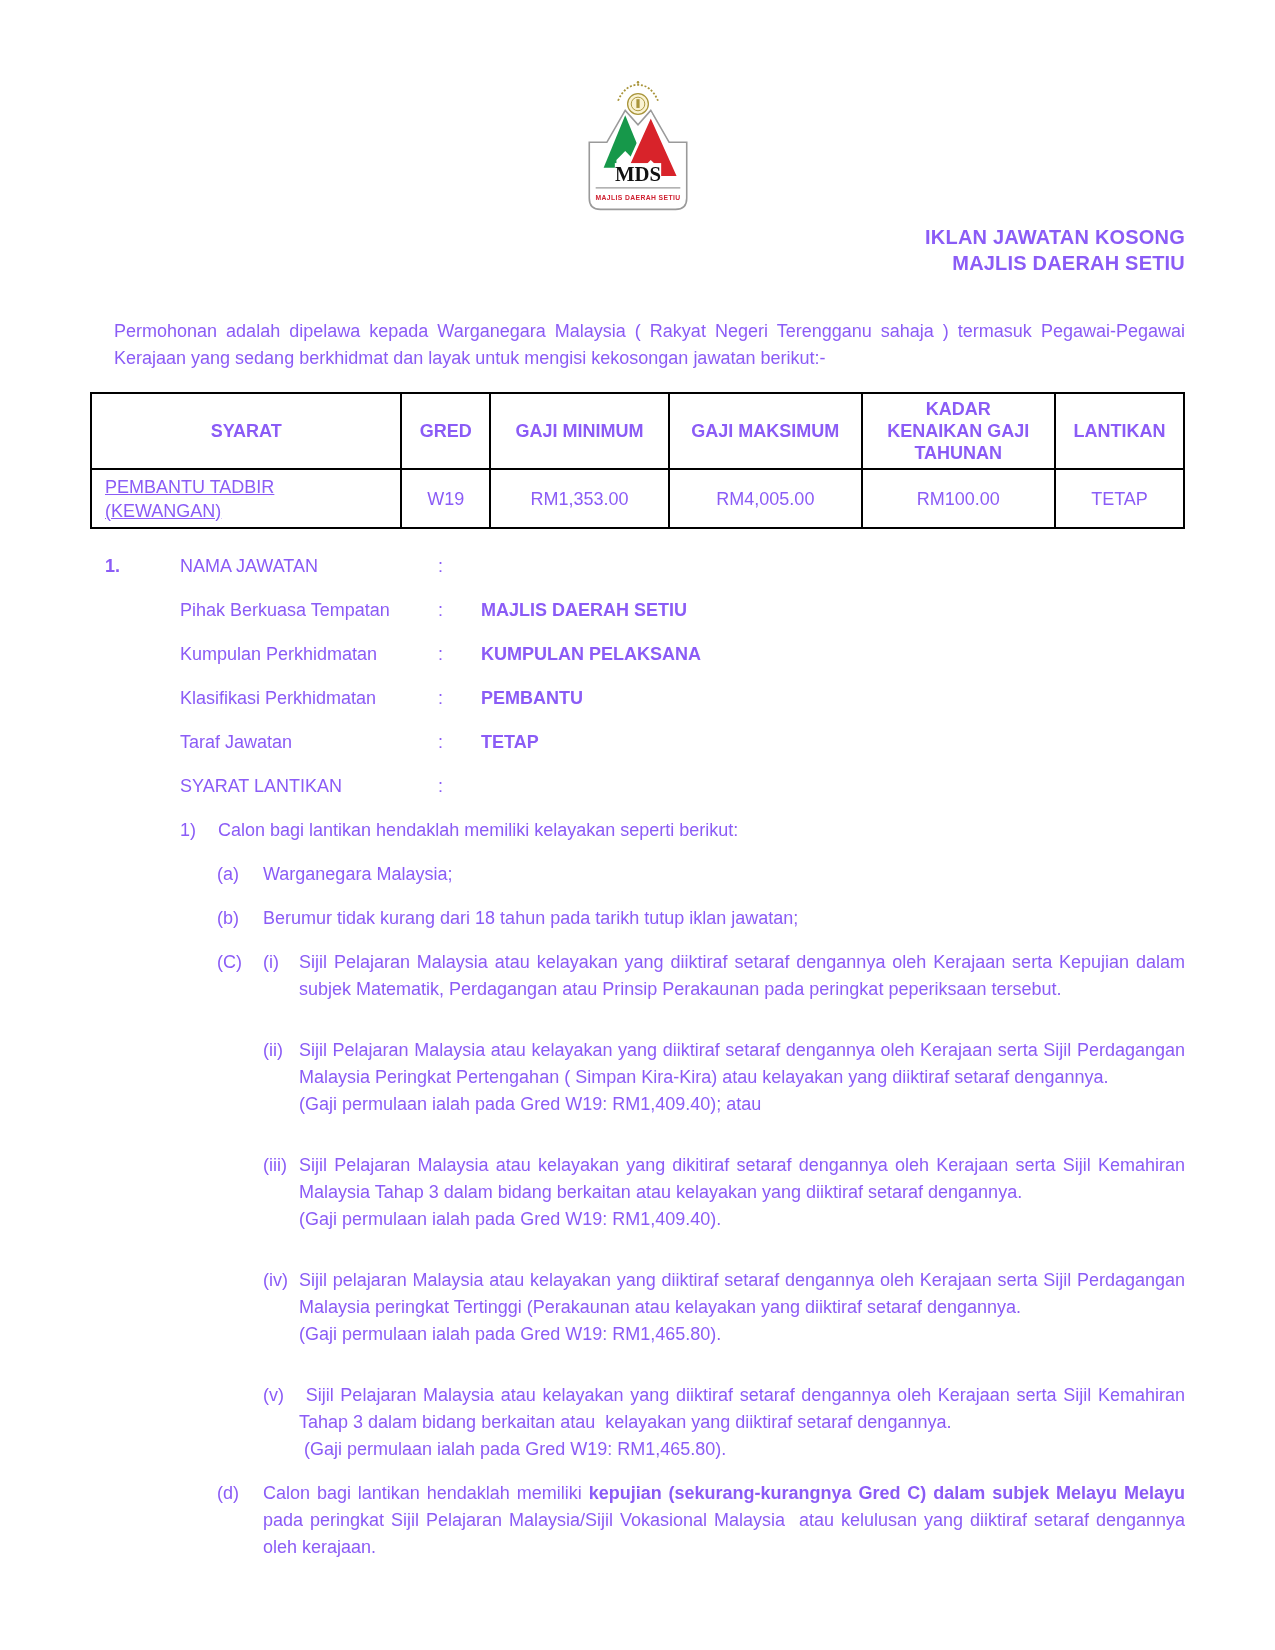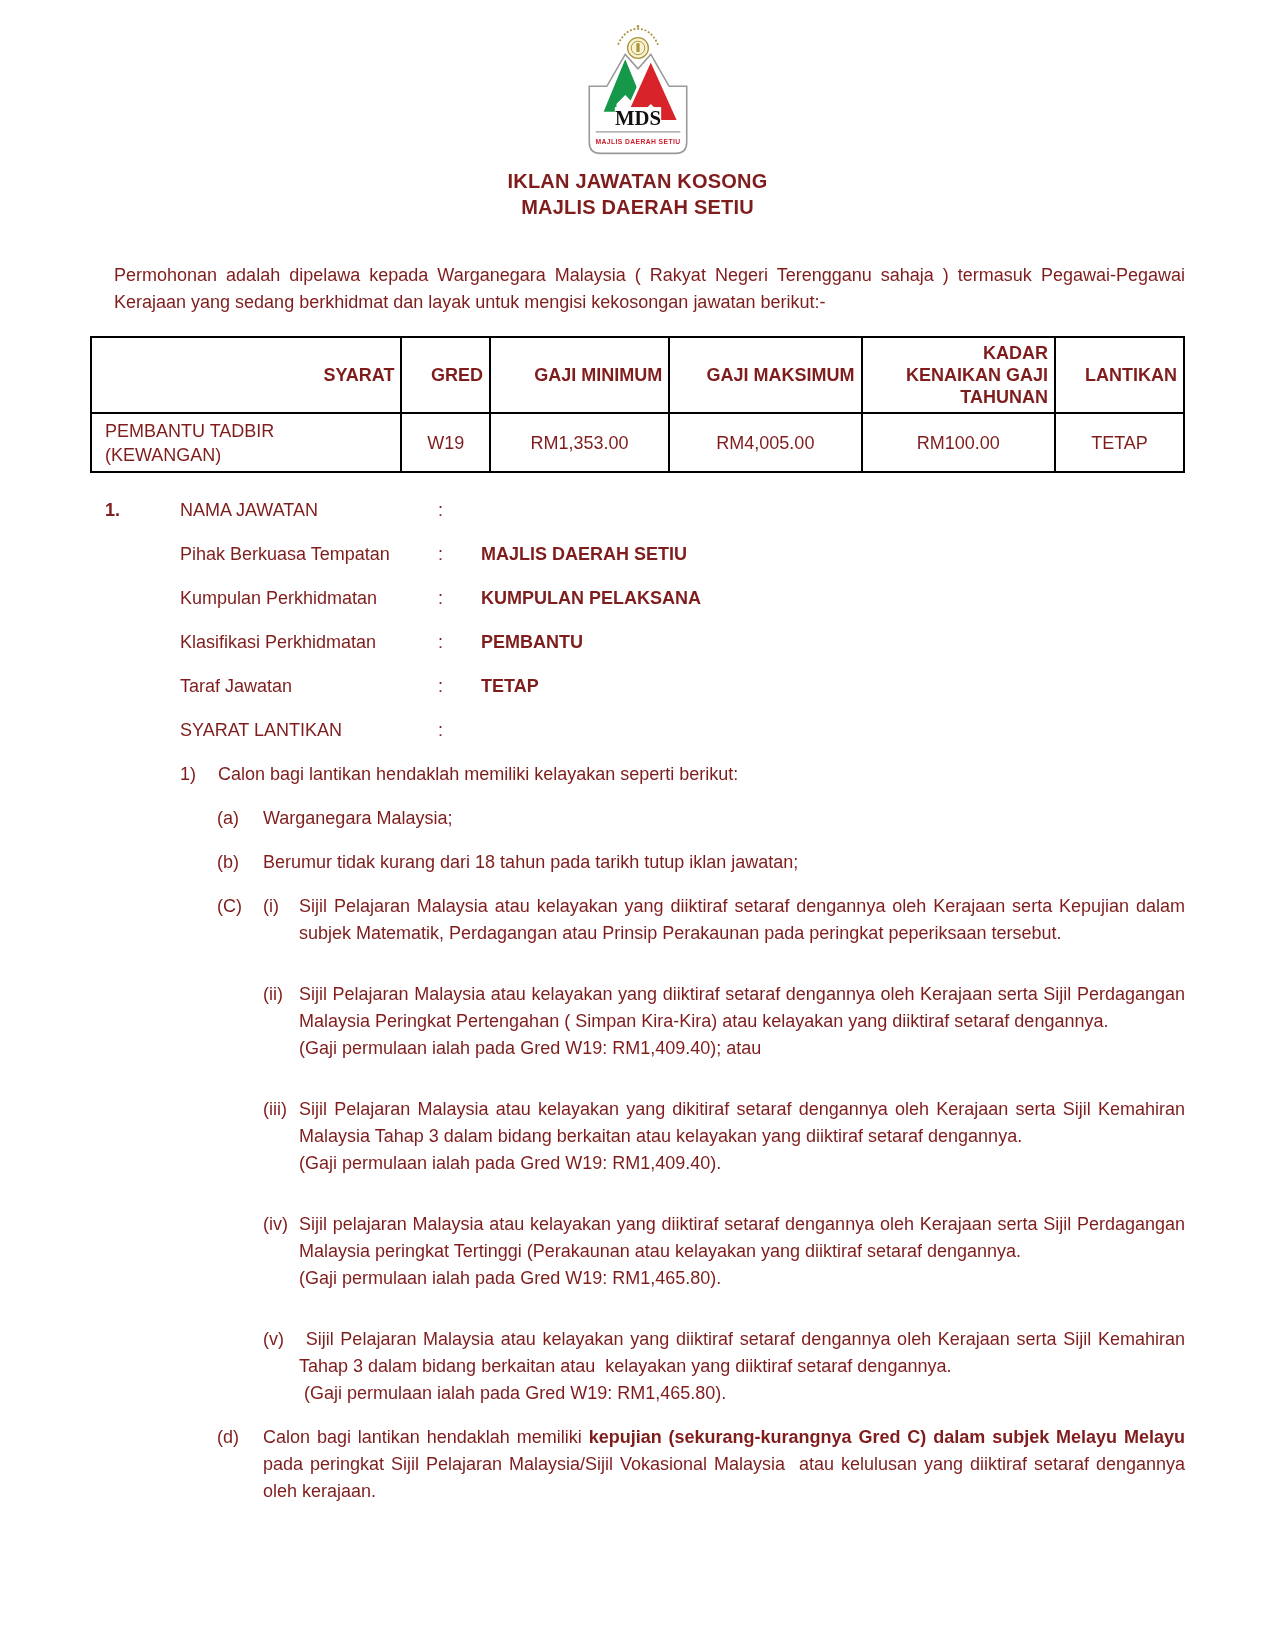--- a/index.html
+++ b/index.html
@@ -2,50 +2,50 @@
 <html><head>
 <meta charset="utf-8">
 <style>
   html,body { margin:0; padding:0; background:#e8e8e8; }
   .page {
     position:relative;
     width:1275px; height:1650px;
     margin:0 auto;
     background:#ffffff;
     box-sizing:border-box;
-    padding:24px 90px 0 90px;
+    padding:80px 90px 0 90px;
     overflow:hidden;
     font-family:"Liberation Sans","DejaVu Sans",sans-serif;
     font-size:18px;
     line-height:27px;
-    color:#7f1d1d;
+    color:#8b5cf6;
   }
 
   
   .logo-wrap { text-align:center; height:128px; }
   .logo-svg { display:inline-block; }
 
   
-  .doc-title { text-align:center; font-weight:bold; font-size:20px; line-height:26px; margin-top:16px; letter-spacing:0.2px; }
+  .doc-title { text-align:right; font-weight:bold; font-size:20px; line-height:26px; margin-top:16px; letter-spacing:0.2px; }
 
   
   .intro { margin-top:42px; text-align:justify;margin-left:24px; }
 
   
   table.vacancy { width:100%; border-collapse:collapse; margin-top:20px; table-layout:fixed; }
   table.vacancy th, table.vacancy td {
     border:2px solid #000;
     text-align:center;
     vertical-align:middle;
     font-size:18px;
     padding:4px 6px;
   }
-  table.vacancy th { font-weight:bold; line-height:22px; height:62px;text-align:right; }
+  table.vacancy th { font-weight:bold; line-height:22px; height:62px; }
   table.vacancy td { height:49px; line-height:24px; }
-  table.vacancy td.cell-jawatan { text-align:left; padding-left:13px; }
+  table.vacancy td.cell-jawatan { text-align:left; padding-left:13px;text-decoration:underline; }
   .col-jawatan  { width:28.4%; }
   .col-gred     { width:8.1%;  }
   .col-gajimin  { width:16.4%; }
   .col-gajimax  { width:17.6%; }
   .col-kadar    { width:17.7%; }
   .col-lantikan { width:11.8%; }
   .hdr-line { display:block; }
 
   
   .job-details { margin-top:24px; padding-left:15px; }

